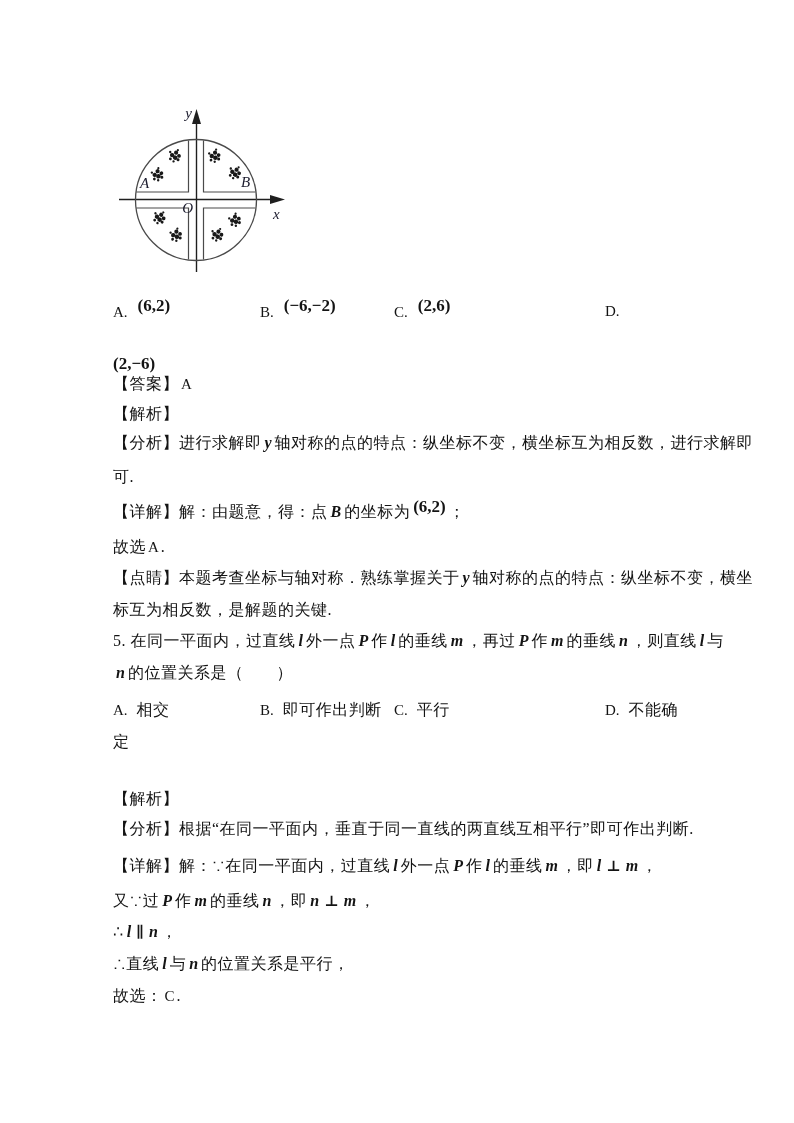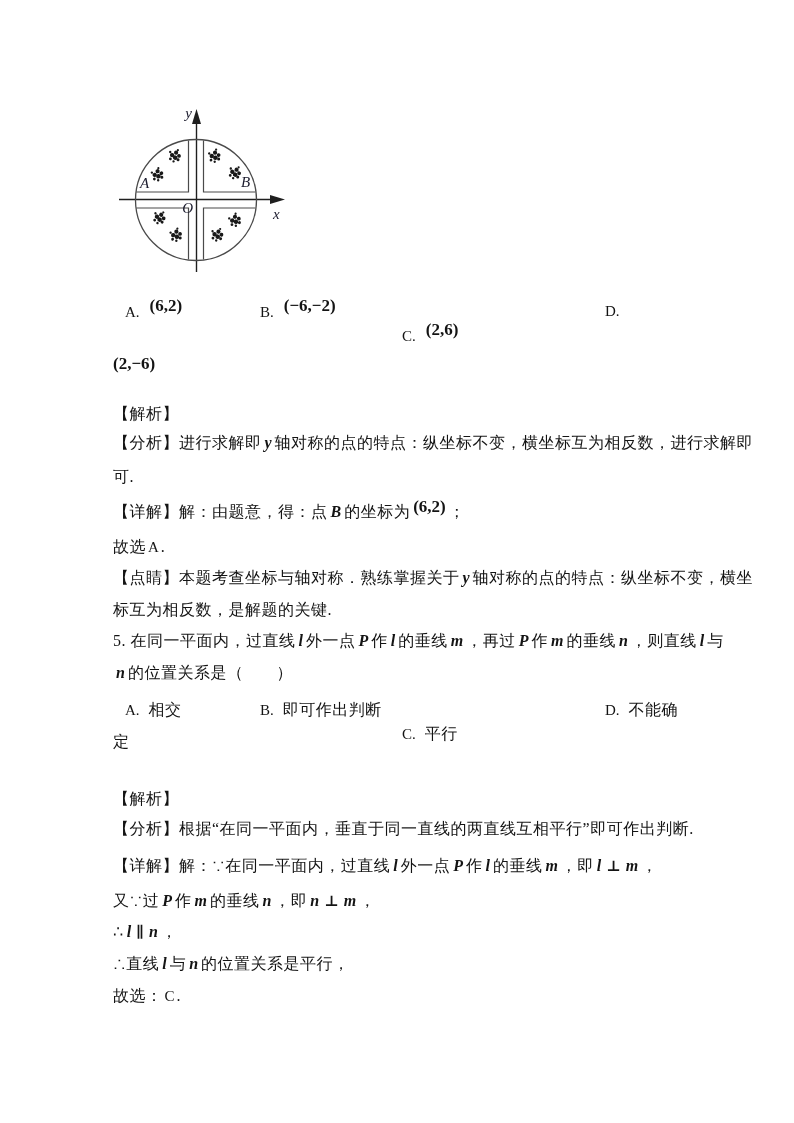--- a/index.html
+++ b/index.html
@@ -15,21 +15,21 @@
   .seg { display:inline; }
   .seg-cn  { font-family:"Liberation Serif","DejaVu Serif",serif; }
   .seg-mi  { font-style:italic; font-weight:bold; font-size:16px; letter-spacing:0; padding:0 3px; }
   .seg-lat { font-size:15px; letter-spacing:0; padding:0 2px; }
   .seg-sym { font-weight:bold; font-size:15px; letter-spacing:0; padding:0 2px; }
   .seg-par { font-weight:bold; font-style:italic; font-size:15px; letter-spacing:0; padding:0 2px; }
   .seg-coord { font-weight:bold; font-size:17px; letter-spacing:0; padding:0 3px; position:relative; top:-5px; }
 
   .opt-row { position:absolute; left:113px; width:620px; height:26px; }
   .opt { position:absolute; top:0; white-space:nowrap; }
-  .col-0 { left:0;margin-left:12px; } .col-1 { left:147px; } .col-2 { left:289px;margin-top:24px; } .col-3 { left:492px; }
+  .col-0 { left:0; } .col-1 { left:147px; } .col-2 { left:281px; } .col-3 { left:492px; }
   .optlabel { font-size:15px; letter-spacing:0; }
   .optvalue-coord { font-weight:bold; font-size:17px; letter-spacing:0; margin-left:10px; position:relative; top:-6px; }
   .optvalue-cn { font-size:16px; letter-spacing:0.5px; margin-left:9px; }
   .coordline { font-weight:bold; font-size:17px; letter-spacing:0; }
 
   .figure-svg { position:absolute; left:0; top:0; pointer-events:none; }
   .fig-label { font-family:"Liberation Serif","DejaVu Serif",serif; font-style:italic; font-size:15px; fill:#1c1c2e; }
 </style>
 </head>
 <body>
@@ -86,20 +86,21 @@
   </svg>
 
   <div class="opt-row" style="top:302px">
     <span class="opt col-0"><span class="optlabel">A.</span><span class="optvalue-coord">(6,2)</span></span>
     <span class="opt col-1"><span class="optlabel">B.</span><span class="optvalue-coord">(−6,−2)</span></span>
     <span class="opt col-2"><span class="optlabel">C.</span><span class="optvalue-coord">(2,6)</span></span>
     <span class="opt col-3"><span class="optlabel">D.</span></span>
   </div>
   <div class="line" style="top:354px"><span class="coordline">(2,−6)</span></div>
 
+  <div class="line" style="top:374px"><span class="seg seg-cn">【答案】</span><span class="seg seg-lat">A</span></div>
   <div class="line" style="top:404px"><span class="seg seg-cn">【解析】</span></div>
   <div class="line" style="top:433px"><span class="seg seg-cn">【分析】进行求解即</span><span class="seg seg-mi">y</span><span class="seg seg-cn">轴对称的点的特点：纵坐标不变，横坐标互为相反数，进行求解即</span></div>
   <div class="line" style="top:467px"><span class="seg seg-cn">可.</span></div>
   <div class="line" style="top:502px"><span class="seg seg-cn">【详解】解：由题意，得：点</span><span class="seg seg-mi">B</span><span class="seg seg-cn">的坐标为</span><span class="seg seg-coord">(6,2)</span><span class="seg seg-cn">；</span></div>
   <div class="line" style="top:537px"><span class="seg seg-cn">故选</span><span class="seg seg-lat">A</span><span class="seg seg-cn">.</span></div>
   <div class="line" style="top:568px"><span class="seg seg-cn">【点睛】本题考查坐标与轴对称．熟练掌握关于</span><span class="seg seg-mi">y</span><span class="seg seg-cn">轴对称的点的特点：纵坐标不变，横坐</span></div>
   <div class="line" style="top:600px"><span class="seg seg-cn">标互为相反数，是解题的关键.</span></div>
 
   <div class="line" style="top:631px"><span class="seg seg-cn">5. 在同一平面内，过直线</span><span class="seg seg-mi">l</span><span class="seg seg-cn">外一点</span><span class="seg seg-mi">P</span><span class="seg seg-cn">作</span><span class="seg seg-mi">l</span><span class="seg seg-cn">的垂线</span><span class="seg seg-mi">m</span><span class="seg seg-cn">，再过</span><span class="seg seg-mi">P</span><span class="seg seg-cn">作</span><span class="seg seg-mi">m</span><span class="seg seg-cn">的垂线</span><span class="seg seg-mi">n</span><span class="seg seg-cn">，则直线</span><span class="seg seg-mi">l</span><span class="seg seg-cn">与</span></div>
   <div class="line" style="top:663px"><span class="seg seg-mi">n</span><span class="seg seg-cn">的位置关系是（　　）</span></div>

